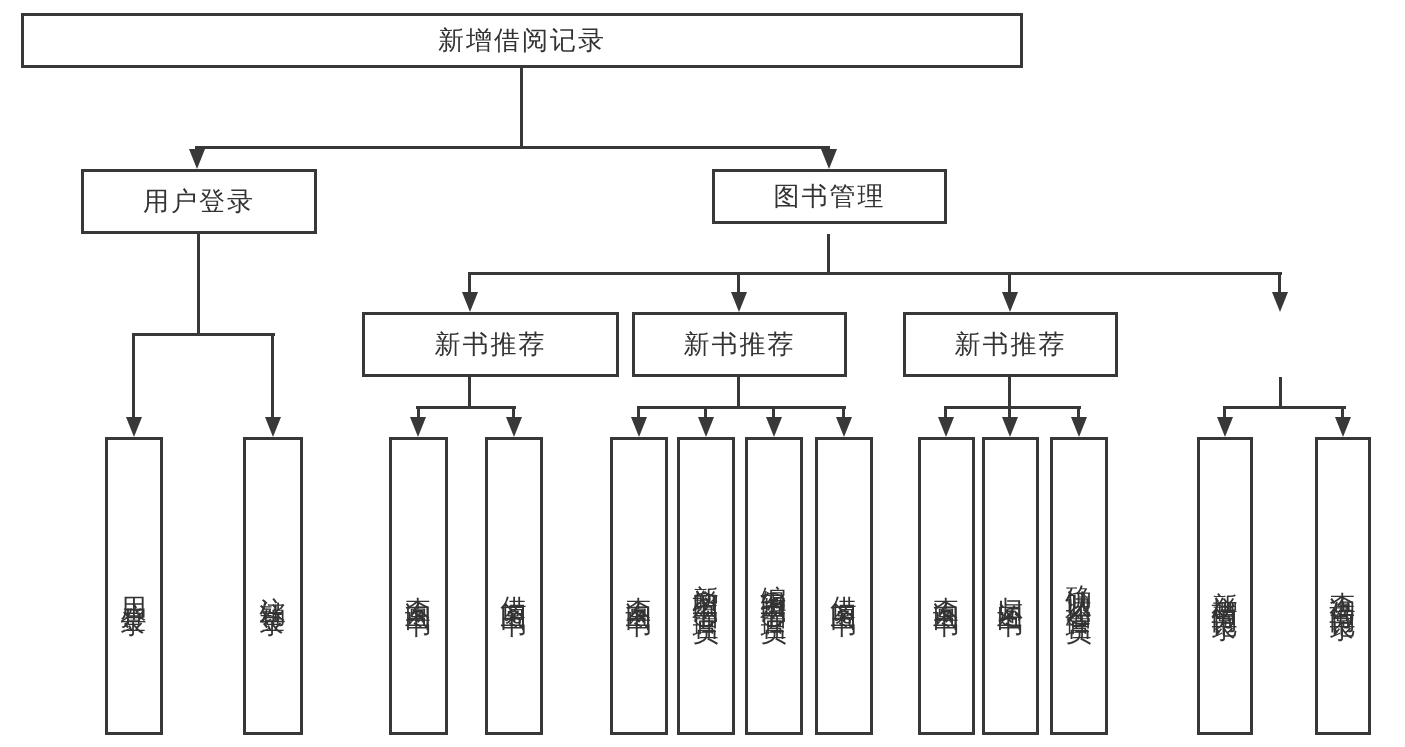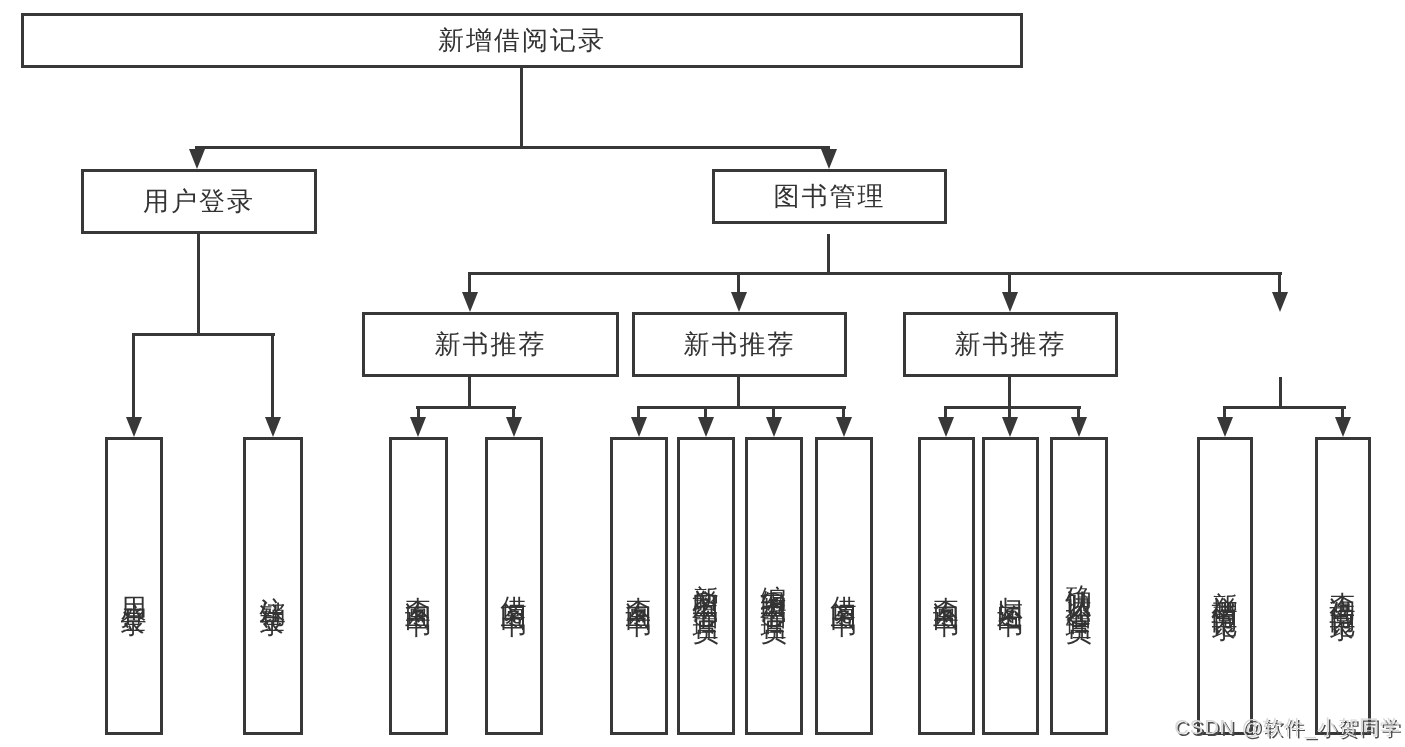--- a/index.html
+++ b/index.html
@@ -153,15 +153,14 @@
     <span>确认归还（管理员）</span>
   </div>
 
   <div class="node leaf" style="left:1197px;top:437px;width:56px;height:298px">
     <span>新增借阅记录</span>
   </div>
   <div class="node leaf" style="left:1315px;top:437px;width:56px;height:298px">
     <span>查询借阅记录</span>
   </div>
 
-  <div class="watermark">CSDN @软件_小贺同学</div>
 
 </div>
 
 </body></html>

